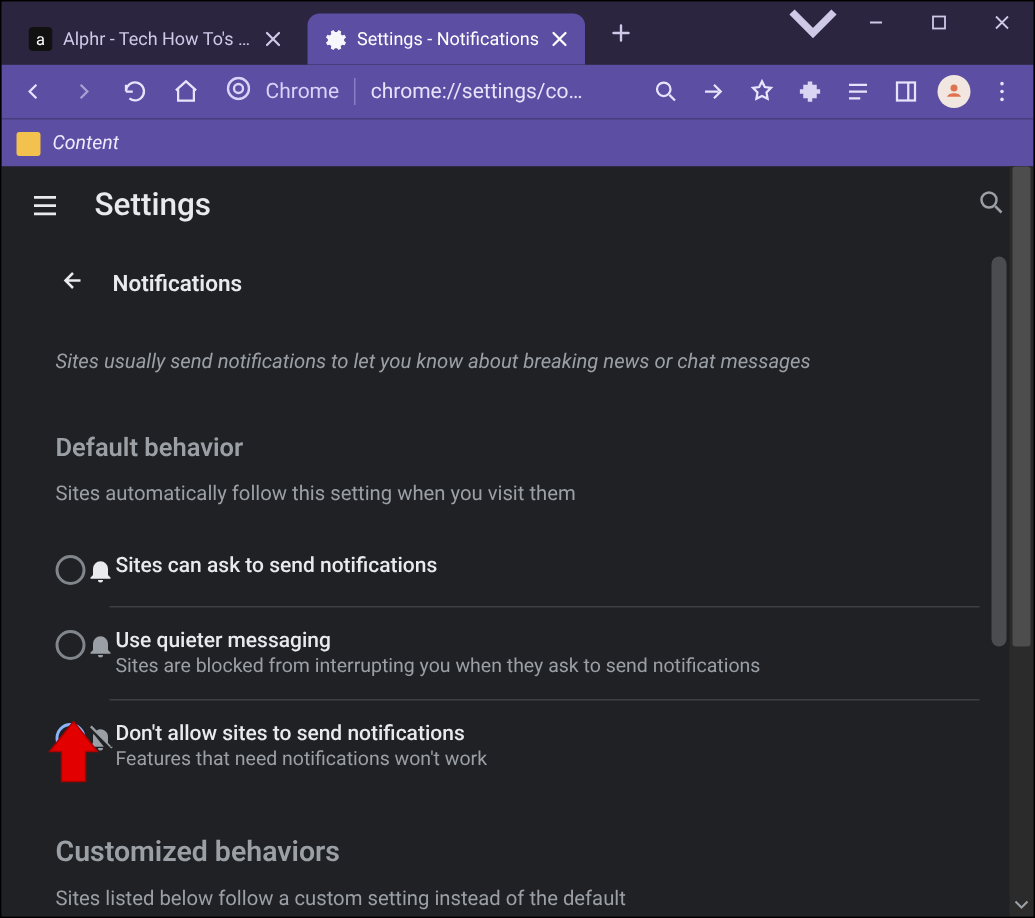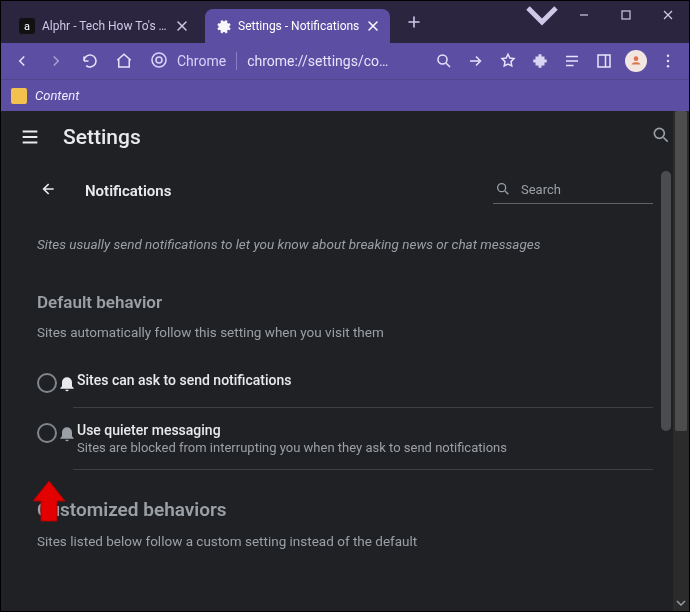--- a/index.html
+++ b/index.html
@@ -41,21 +41,21 @@
 .page { position:absolute; left:0; right:0; top:110px; bottom:0; background:#202124; }
 
 
 .appbar { height:52px; display:flex; align-items:center; padding:0 18px; color:#e8eaed; }
 .ham { width:22px; height:22px; color:#e8eaed; margin-right:22px; }
 .apptitle { font-size:21px; font-weight:500; }
 .appsearch { margin-left:auto; color:#9aa0a6; }
 
 
 .content { position:absolute; left:0; right:0; top:52px; bottom:0; overflow:hidden; padding:14px 36px 0 36px; }
-.subhead { display:flex; align-items:center; gap:28px; color:#e8eaed; }
+.subhead { display:flex; align-items:center; gap:18px; color:#e8eaed; }
 .back svg{ width:20px; height:20px; color:#e8eaed; }
 .subtitle { font-size:15px; font-weight:600; }
 .srch { margin-left:auto; display:flex; align-items:center; gap:10px; border-bottom:1px solid #5f6368; padding:4px 2px 6px 2px; width:160px; color:#9aa0a6; font-size:13px; }
 .srch svg { width:16px; height:16px; }
 
 .desc { margin-top:32px; color:#9aa0a6; font-size:13.5px;font-style:italic; }
 .sectitle { margin-top:40px; color:#9aa0a6; font-size:17px; font-weight:600; }
 .sechint  { margin-top:12px; color:#9aa0a6; font-size:13.5px; }
 
 .opts { margin-top:18px; }
@@ -243,27 +243,20 @@
         </svg>
     </span>
   </div>
 
   <div class="content">
     <div class="subhead">
       <span class="back"><svg viewBox="0 0 24 24" fill="none" stroke="currentColor" stroke-width="2">
             <path d="M14 6l-6 6 6 6M8 12h12"></path>
           </svg></span>
       <span class="subtitle">Notifications</span>
-      <div class="srch">
-        <svg viewBox="0 0 24 24" fill="none" stroke="currentColor" stroke-width="2">
-            <circle cx="10" cy="10" r="6"></circle>
-            <path d="M20 20l-5-5"></path>
-          </svg>
-        <span>Search</span>
-      </div>
     </div>
 
     <div class="desc">Sites usually send notifications to let you know about breaking news or chat messages</div>
 
     <div class="sectitle">Default behavior</div>
     <div class="sechint">Sites automatically follow this setting when you visit them</div>
 
     <div class="opts">
       <div class="opt">
         <span class="radio"></span>
@@ -283,20 +276,32 @@
           <svg viewBox="0 0 24 24" fill="currentColor">
               <path d="M12 22a2 2 0 002-2h-4a2 2 0 002 2zm6-6V11a6 6 0 10-12 0v5l-2 2v1h16v-1z"></path>
             </svg>
         </span>
         <div class="otext">
           <div class="line1">Use quieter messaging</div>
           <div class="line2">Sites are blocked from interrupting you when they ask to send notifications</div>
         </div>
       </div>
       <div class="optline"></div>
+      <div class="opt">
+        <span class="radio sel"></span>
+        <span class="oicon">
+          <svg viewBox="0 0 24 24" fill="currentColor">
+              <path d="M12 22a2 2 0 002-2h-4a2 2 0 002 2zM20 19v-1l-2-2v-5a6 6 0 00-9.2-5.1L5 2 3.6 3.4 20.6 20.4 22 19zM6 11v5l-2 2v1h10.7L6.4 8.5A6 6 0 006 11z"></path>
+            </svg>
+        </span>
+        <div class="otext">
+          <div class="line1">Don't allow sites to send notifications</div>
+          <div class="line2">Features that need notifications won't work</div>
+        </div>
+      </div>
     </div>
 
     <div class="sectitle2">Customized behaviors</div>
     <div class="sechint2">Sites listed below follow a custom setting instead of the default</div>
   </div>
 </div>
 
 <div class="vscroll-inner">
     <div class="thumb"></div>
   </div>

